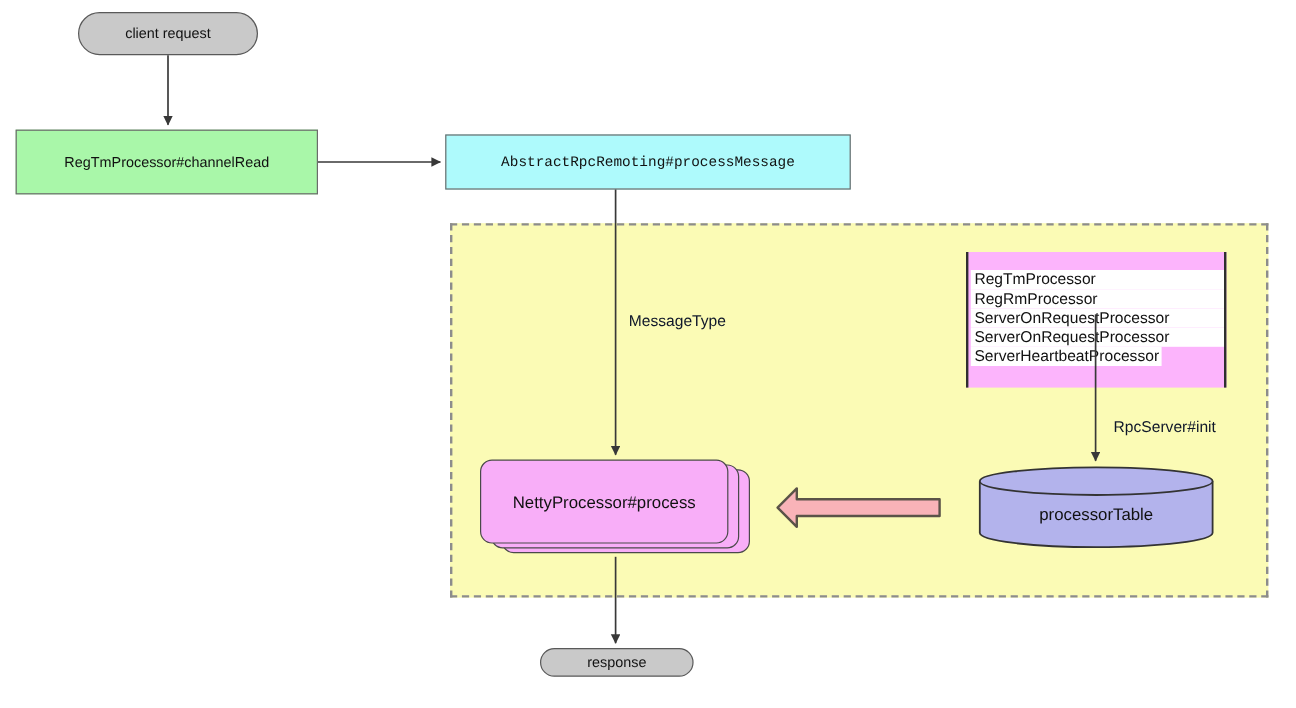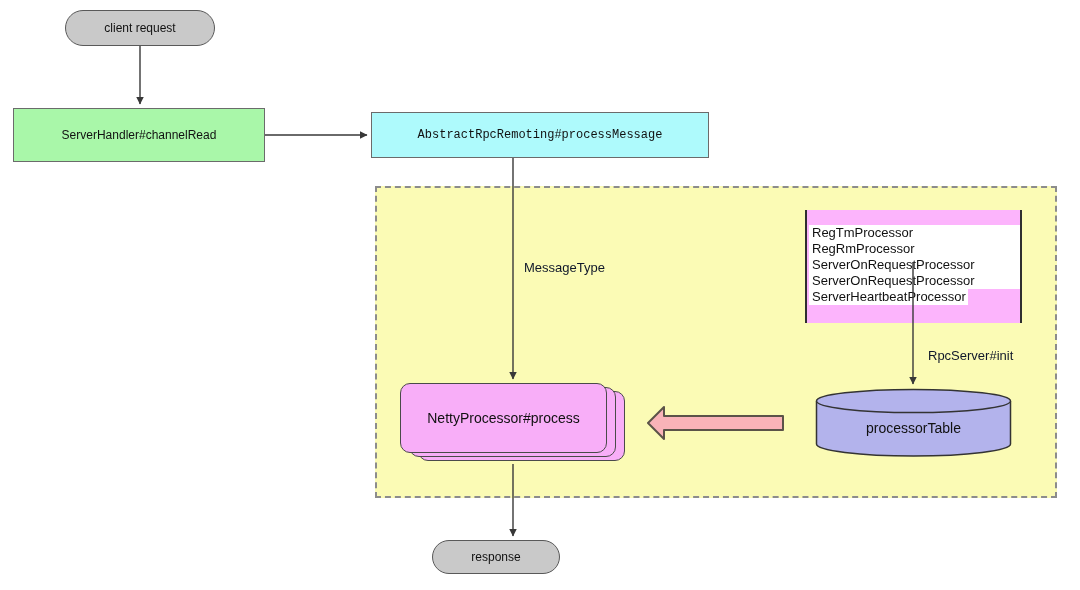--- a/index.html
+++ b/index.html
@@ -17,21 +17,21 @@
   html,body{background:#ffffff;}
   body{font-family:"Liberation Sans",sans-serif;color:#111;}
   #canvas{position:relative;width:1080px;height:590px;background:#ffffff;overflow:hidden;}
 
   .node{position:absolute;display:flex;align-items:center;justify-content:center;
         font-size:12px;color:#111;text-align:center;}
 
   
   .terminator{background:var(--terminator-fill);border:1.6px solid #595959;border-radius:18px;}
   #client-request{left:65px;top:10px;width:150px;height:36px;}
-  #response{left:432px;top:540px;width:128px;height:34px;border-radius:17px;}
+  #response{left:450px;top:540px;width:128px;height:24px;border-radius:17px;}
 
   
   .rect{border:1.6px solid #6b6b6b;}
   #server-handler{left:13px;top:108px;width:252px;height:54px;background:var(--server-handler-fill);}
   #abstract-rpc{left:371px;top:112px;width:338px;height:46px;background:var(--abstract-rpc-fill);font-family:Liberation Mono, monospace;}
 
   
   #yellow-container{position:absolute;left:375px;top:186px;width:682px;height:312px;
     background:var(--container-fill);border:2px dashed #8c8c8c;z-index:1;}
 
@@ -72,21 +72,21 @@
 
 <div id="canvas">
 
   <div id="yellow-container"></div>
 
   <div id="client-request" class="node terminator">
     <span>client request</span>
   </div>
 
   <div id="server-handler" class="node rect">
-    <span>ServerHandler#channelRead</span>
+    <span>RegTmProcessor#channelRead</span>
   </div>
 
   <div id="abstract-rpc" class="node rect">
     <span>AbstractRpcRemoting#processMessage</span>
   </div>
 
   <div id="processor-list">
     <div class="inner">
       <div class="row">RegTmProcessor</div>
       <div class="row">RegRmProcessor</div>

